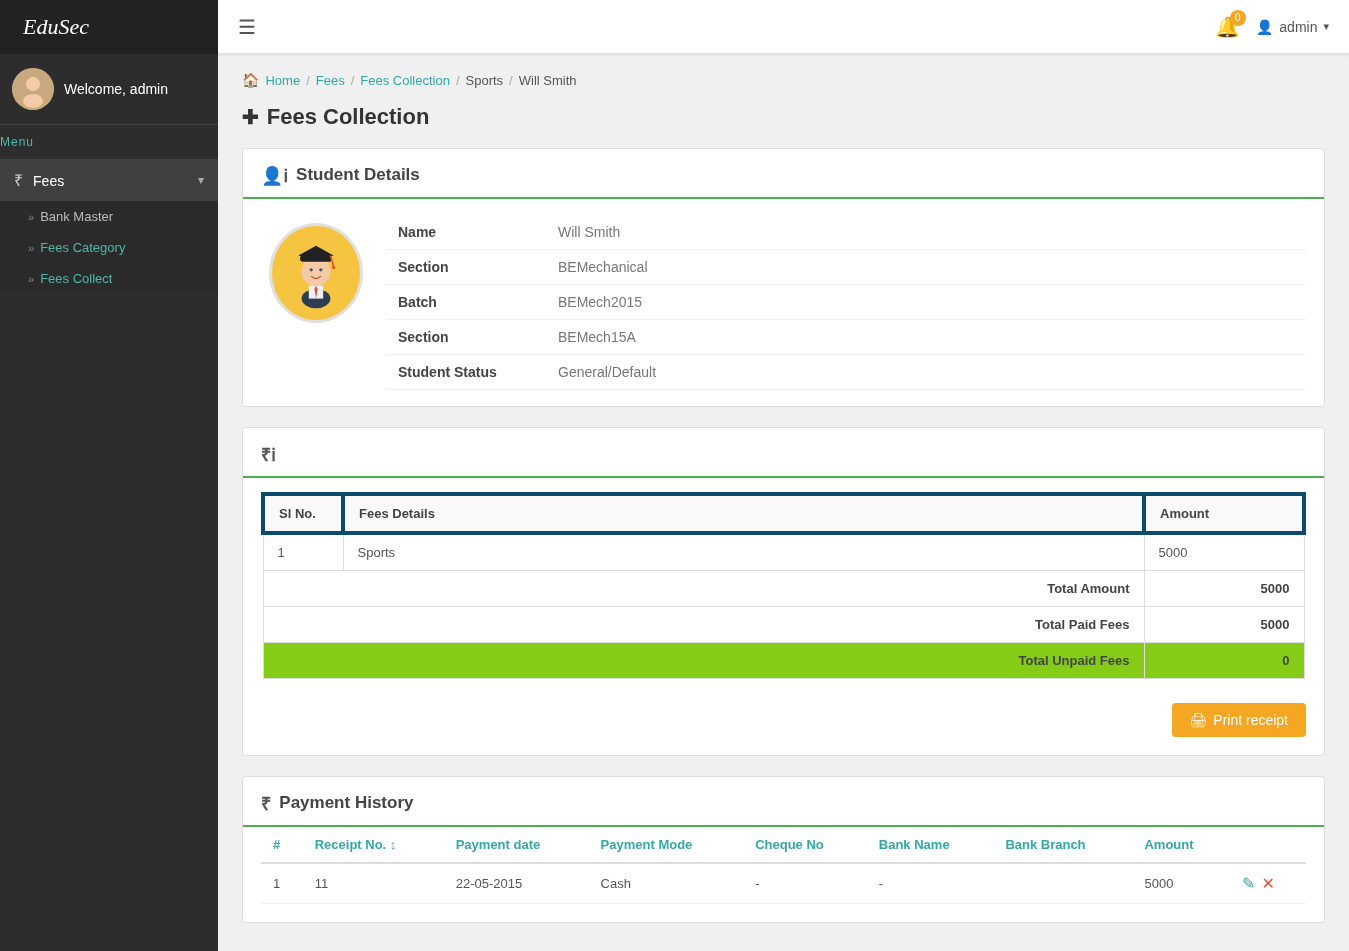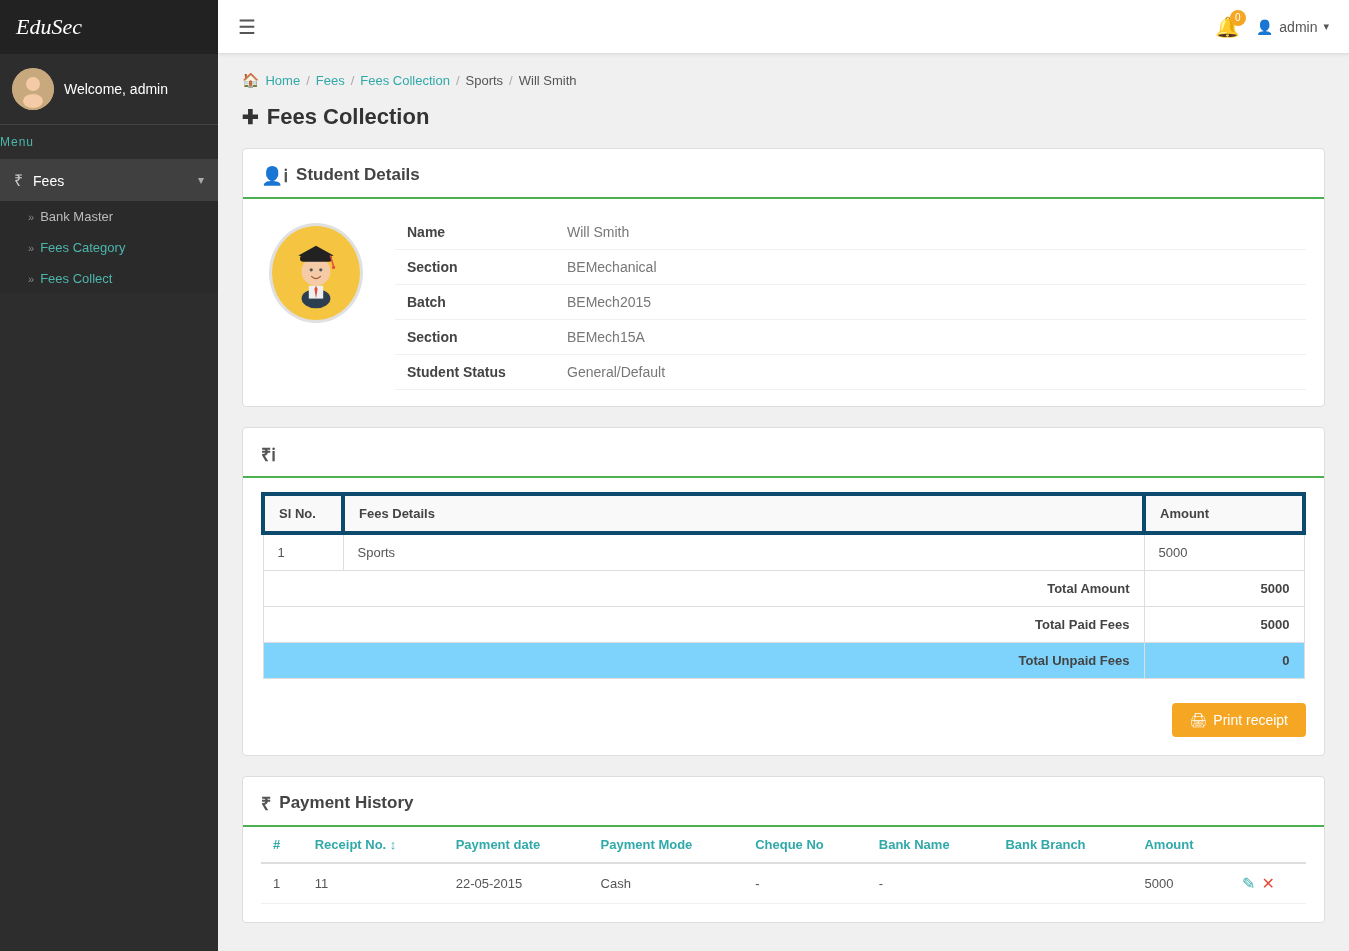--- a/index.html
+++ b/index.html
@@ -8,21 +8,21 @@
     
     .sidebar {
       width: 218px;
       min-width: 218px;
       background: #2d2d2d;
       color: #ccc;
       display: flex;
       flex-direction: column;
     }
     .sidebar-logo {
-      padding: 14px 16px;
+      padding: 14px 23px;
       font-size: 22px;
       font-style: italic;
       color: #fff;
       font-family: Georgia, serif;
       background: #222;
     }
     .sidebar-user {
       display: flex;
       align-items: center;
       padding: 14px 12px;
@@ -164,21 +164,21 @@
       display: flex;
       align-items: center;
       gap: 8px;
     }
     .card-header .section-icon { font-size: 18px; color: #555; }
     .card-body { padding: 16px 18px; }
 
     
     .student-details-grid {
       display: flex;
-      gap: 24px;
+      gap: 15px;
       align-items: flex-start;
     }
     .student-avatar-wrap {
       width: 110px;
       min-width: 110px;
       display: flex;
       align-items: center;
       justify-content: center;
       padding: 8px;
     }
@@ -221,21 +221,21 @@
       font-size: 13px;
       color: #555;
     }
     .fees-table tr.summary-row td {
       text-align: right;
       font-weight: bold;
       color: #444;
       background: #fff;
     }
     .fees-table tr.unpaid-row td {
-      background: #7dd3fc;
+      background: #84cc16;
       text-align: right;
       font-weight: bold;
       color: #444;
     }
     .fees-table td.amount-col { color: #555; }
 
     .print-btn-wrap { display: flex; justify-content: flex-end; padding: 10px 18px 18px; }
     .print-btn {
       background: #f5a623;
       color: #fff;

